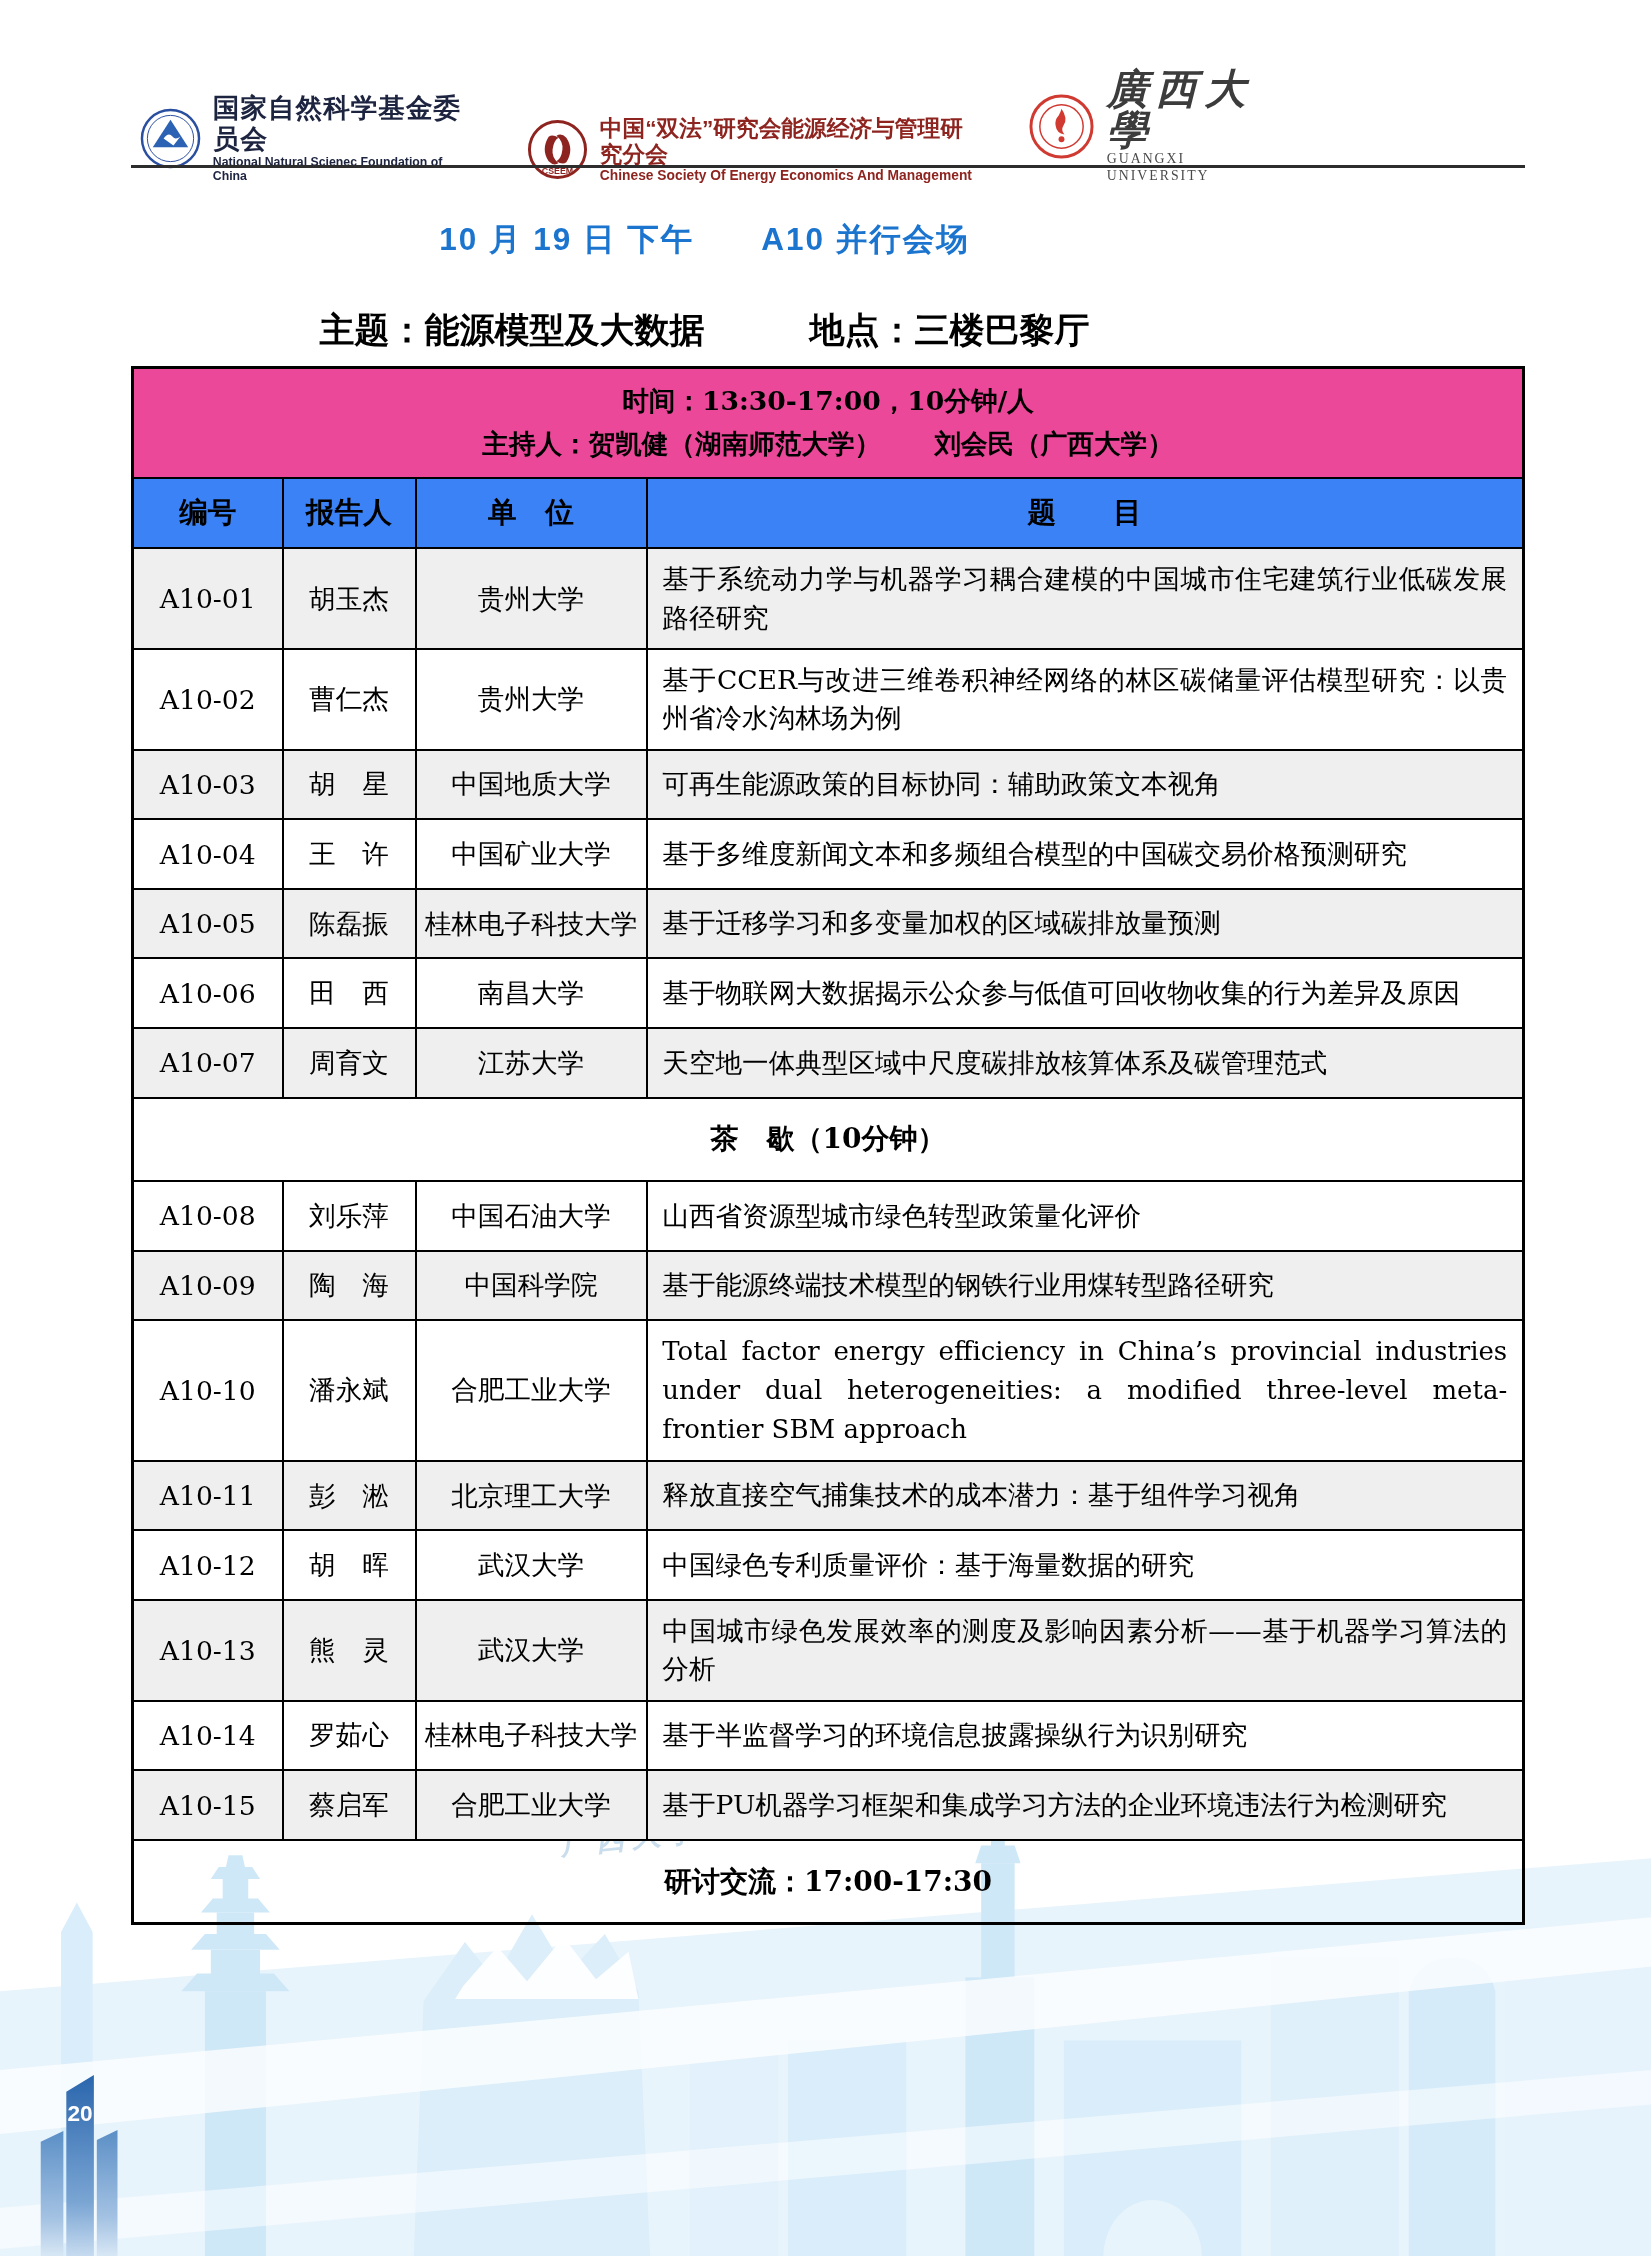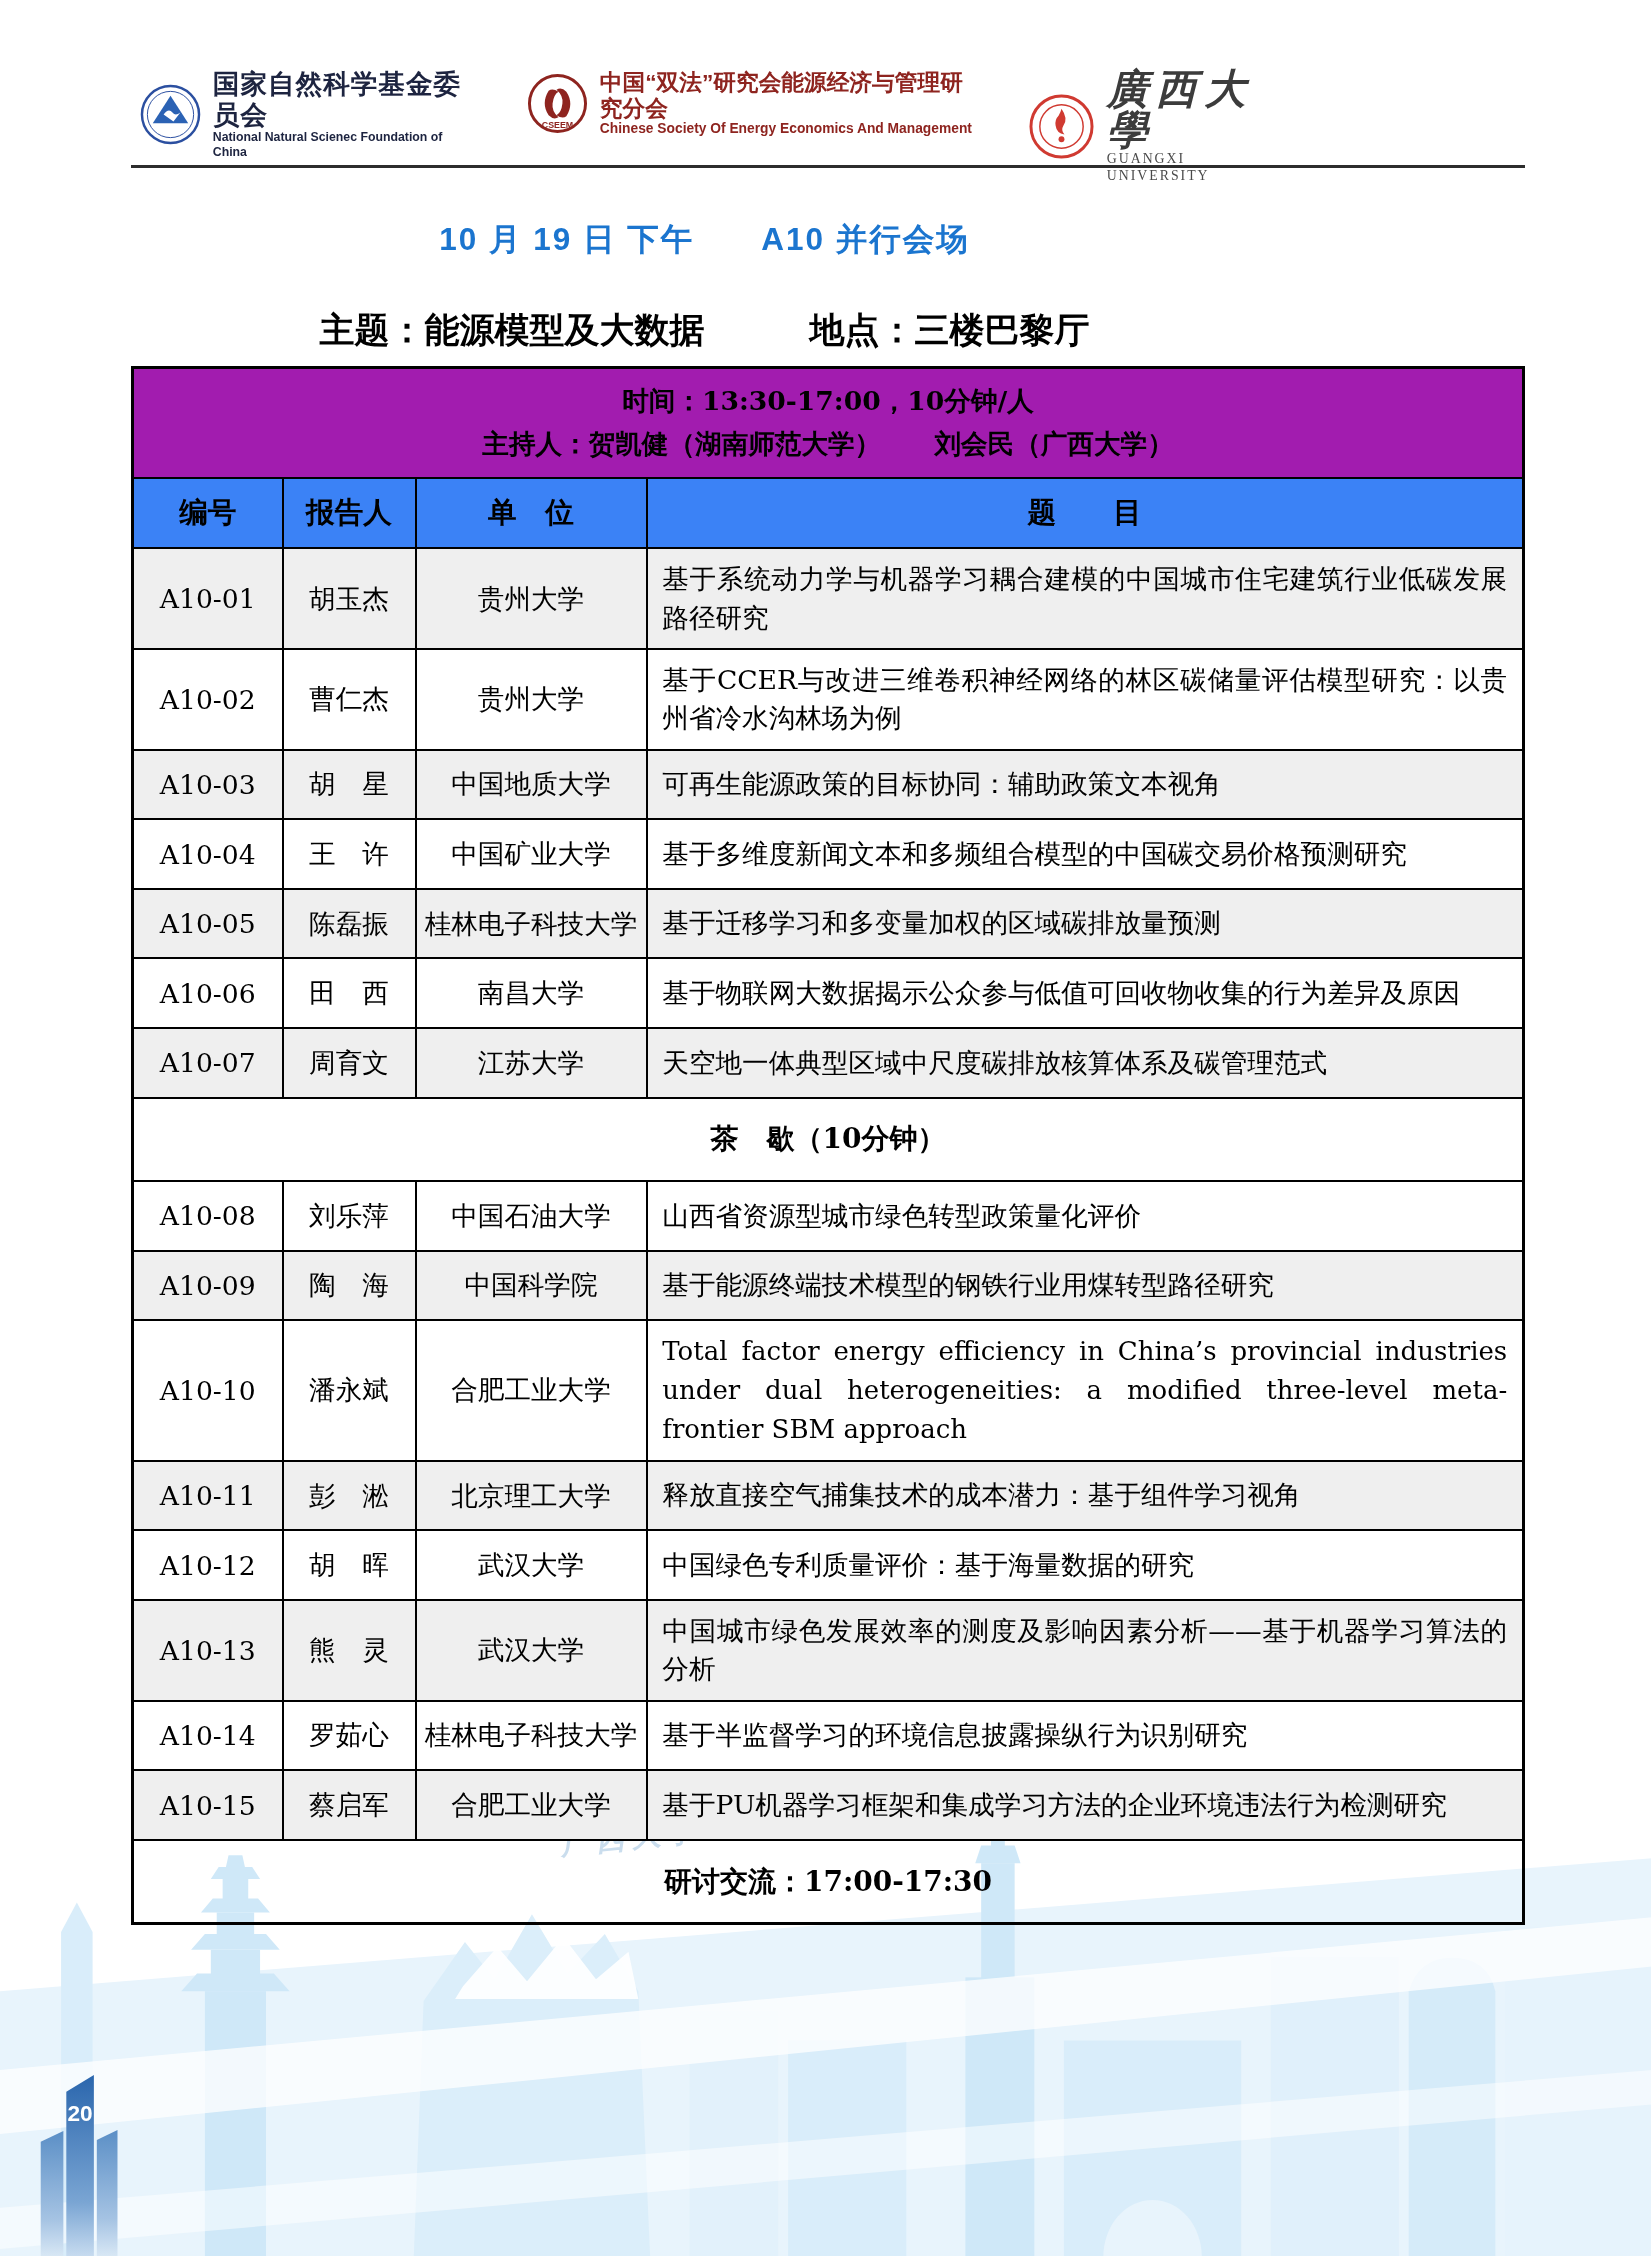--- a/index.html
+++ b/index.html
@@ -3,21 +3,21 @@
 <meta charset="utf-8">
 <style>
   html,body{margin:0;padding:0;}
   body{
     width:1652px;height:2257px;position:relative;overflow:hidden;
     background:#ffffff;
     font-family:"DejaVu Serif","Liberation Serif",serif;
     color:#000;
   }
   
-  .logos{position:absolute;left:140px;top:69px;width:1133px;display:flex;align-items:flex-start;gap:51px;}
+  .logos{position:absolute;left:140px;top:69px;width:1133px;display:flex;align-items:flex-end;gap:51px;}
   .logo{display:flex;align-items:center;gap:11.8px;}
   .logo-mark{flex:0 0 auto;}
   .logo-text .cn{font-family:"Liberation Sans","DejaVu Sans",sans-serif;font-weight:bold;line-height:1.15;}
   .logo-text .en{font-family:"Liberation Sans","DejaVu Sans",sans-serif;font-weight:bold;line-height:1.2;}
   .nsfc .cn{font-size:26.6px;color:#1d2440;letter-spacing:1px;}
   .nsfc .en{font-size:12.3px;color:#1d2440;}
   .cseem .cn{font-size:22.7px;color:#8e241f;}
   .cseem .en{font-size:13.8px;color:#8e241f;}
   .gxu-callig{font-family:"DejaVu Serif",serif;font-style:italic;font-weight:bold;font-size:41px;color:#3c3c3c;letter-spacing:7.9px;line-height:1;}
   .gxu .en{font-family:"Liberation Serif","DejaVu Serif",serif;font-size:13.8px;color:#4a4a4a;letter-spacing:2px;font-weight:normal;}
@@ -31,21 +31,21 @@
   .topic-title{
     position:absolute;left:0;top:284px;width:1409px;text-align:center;
     font-family:"Liberation Sans","DejaVu Sans",sans-serif;font-weight:bold;
     font-size:35px;color:#000;margin-top:23px;
   }
   
   .schedule-wrap{position:absolute;left:131px;top:366px;width:1394px;z-index:3;}
   table.schedule{border-collapse:collapse;width:1394px;table-layout:fixed;border:3.9px solid #000;}
   table.schedule td,table.schedule th{border:2px solid #000;vertical-align:middle;}
   .info-row td{
-    background:#a21caf;text-align:center;font-weight:bold;font-size:26.6px;
+    background:#ec4899;text-align:center;font-weight:bold;font-size:26.6px;
     padding:9.9px 0 11.8px 0;
   }
   .info-row .line{line-height:43px;}
   .head-row th{font-size:28.6px;font-weight:bold;background:#3b82f6;padding:14.8px 0;text-align:center;}
   .c-id,.c-speaker,.c-affil{text-align:center;font-size:26.6px;padding:15.8px 3.9px;}
   .c-title{font-size:26.6px;line-height:1.45;text-align:justify;padding:10.8px 14.8px;}
   .c-title.en{font-size:26px;line-height:1.5;}
   tr.shade td{background:#efefef;}
   .full-row td{font-size:28px;font-weight:bold;text-align:center;padding:21.7px 0;background:transparent;}
   

